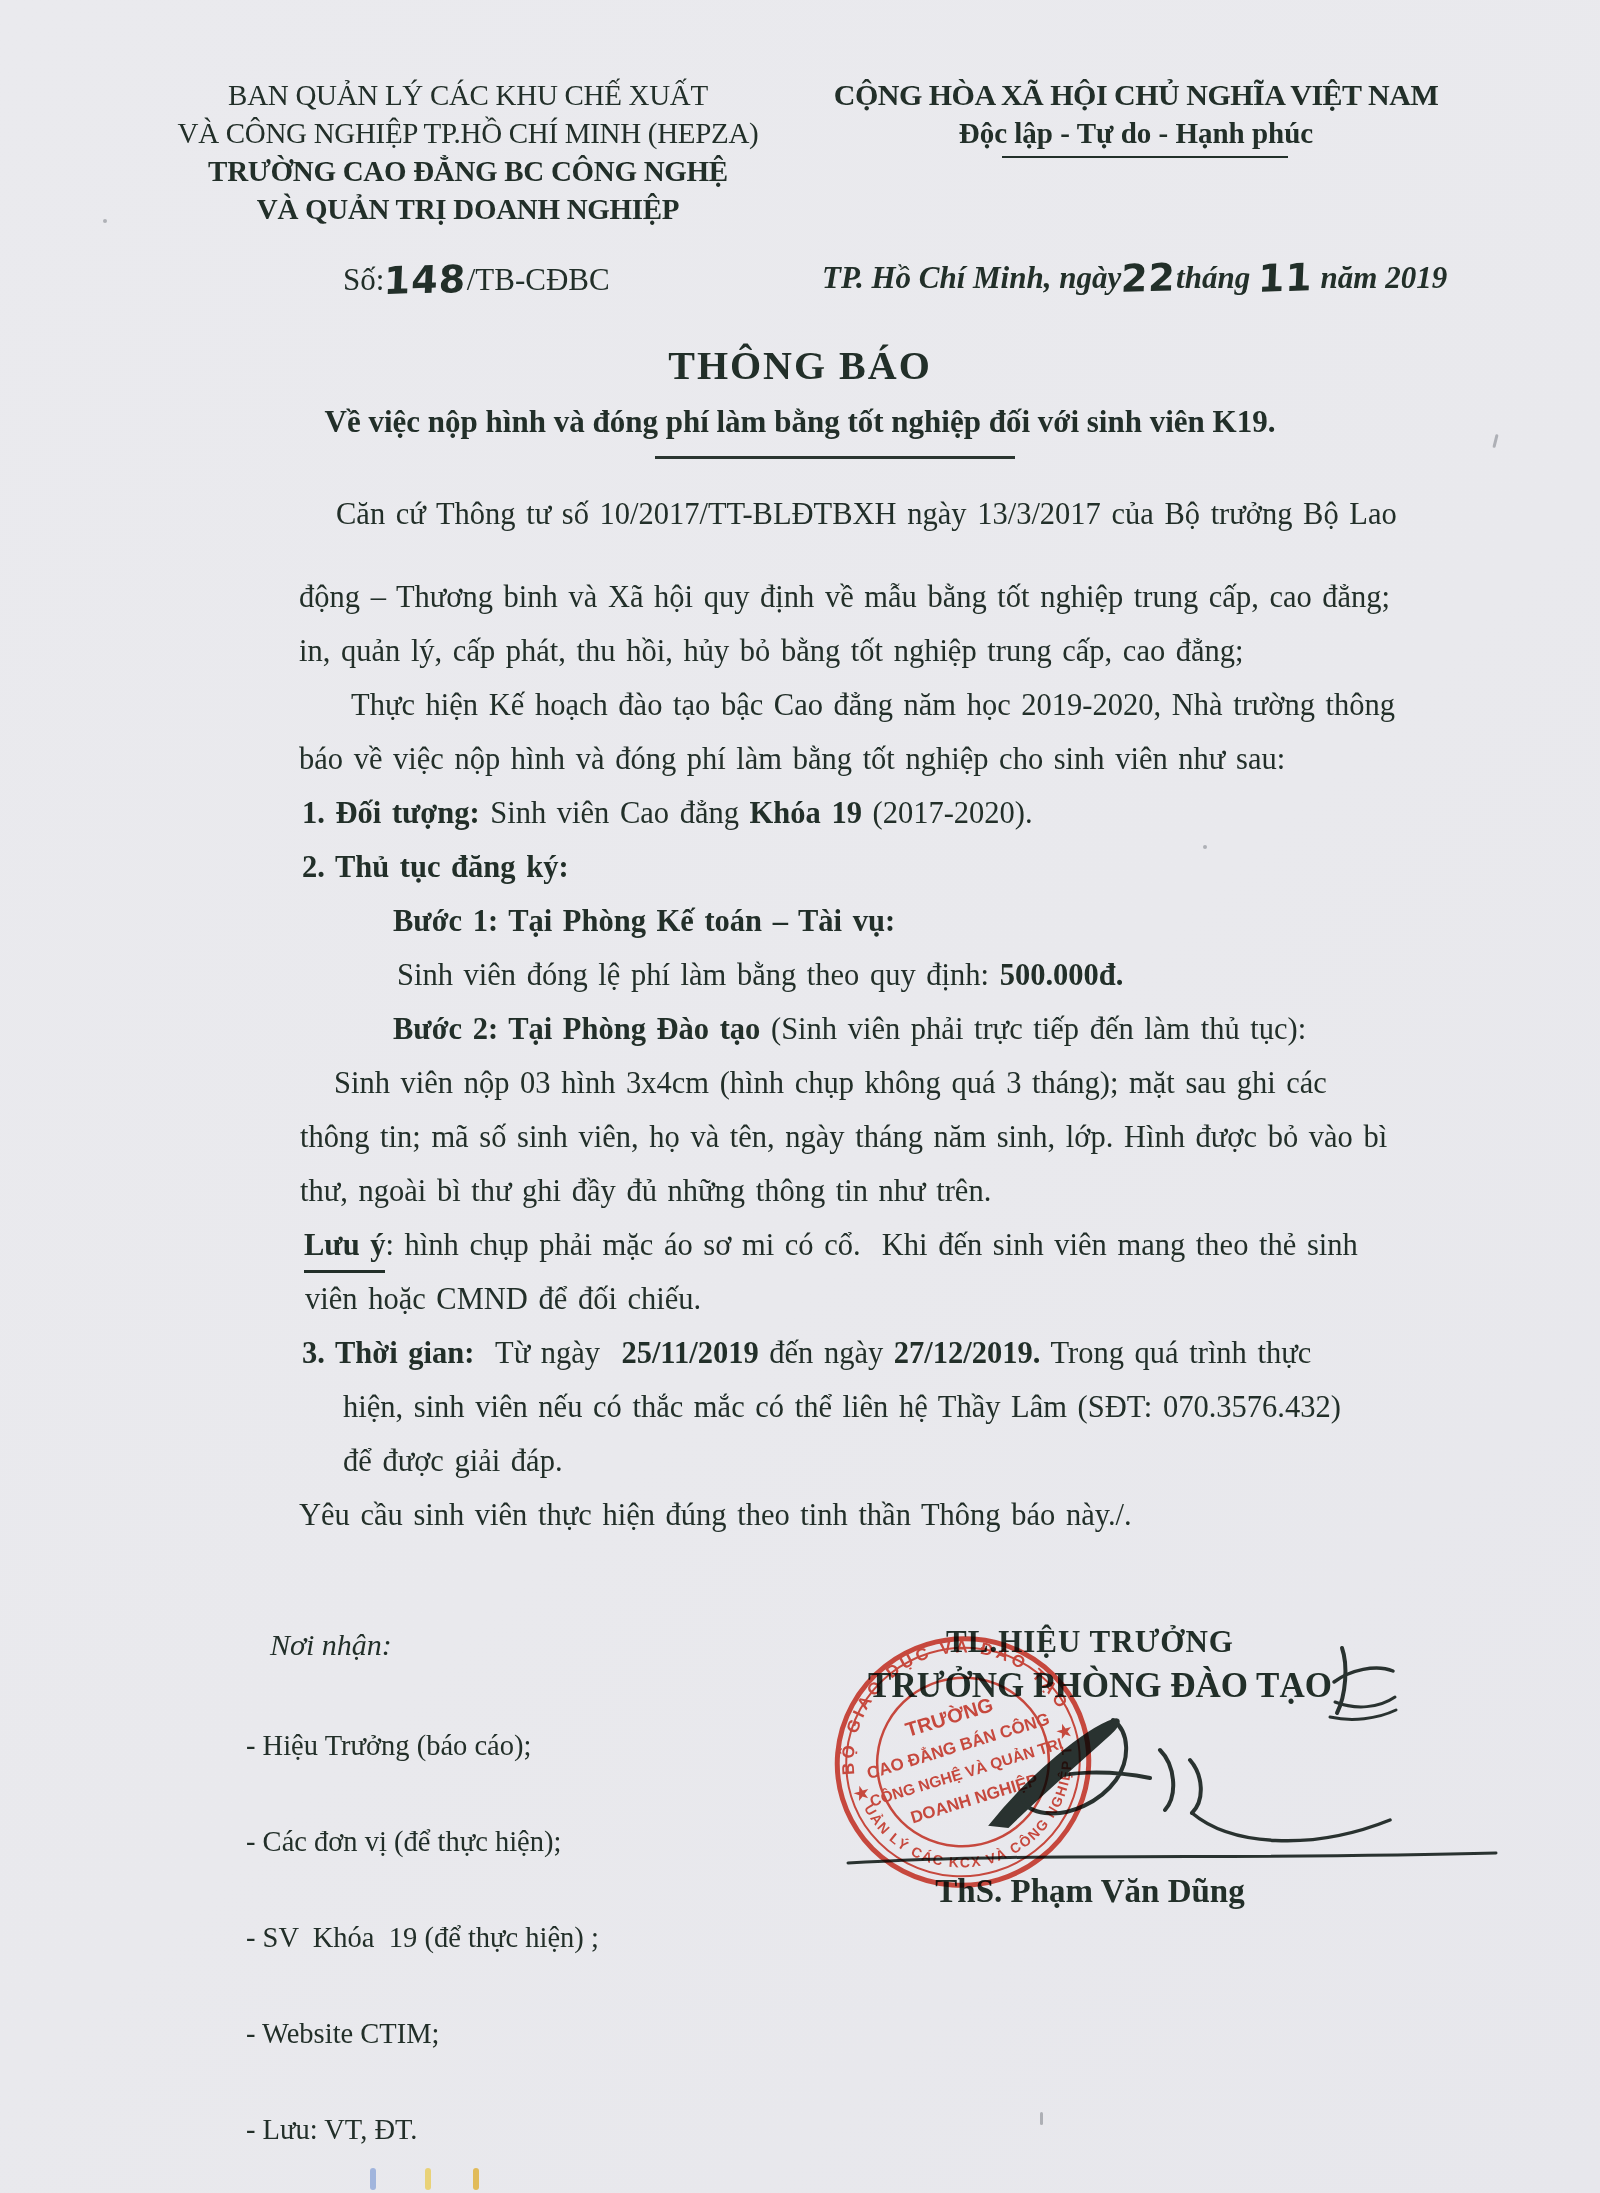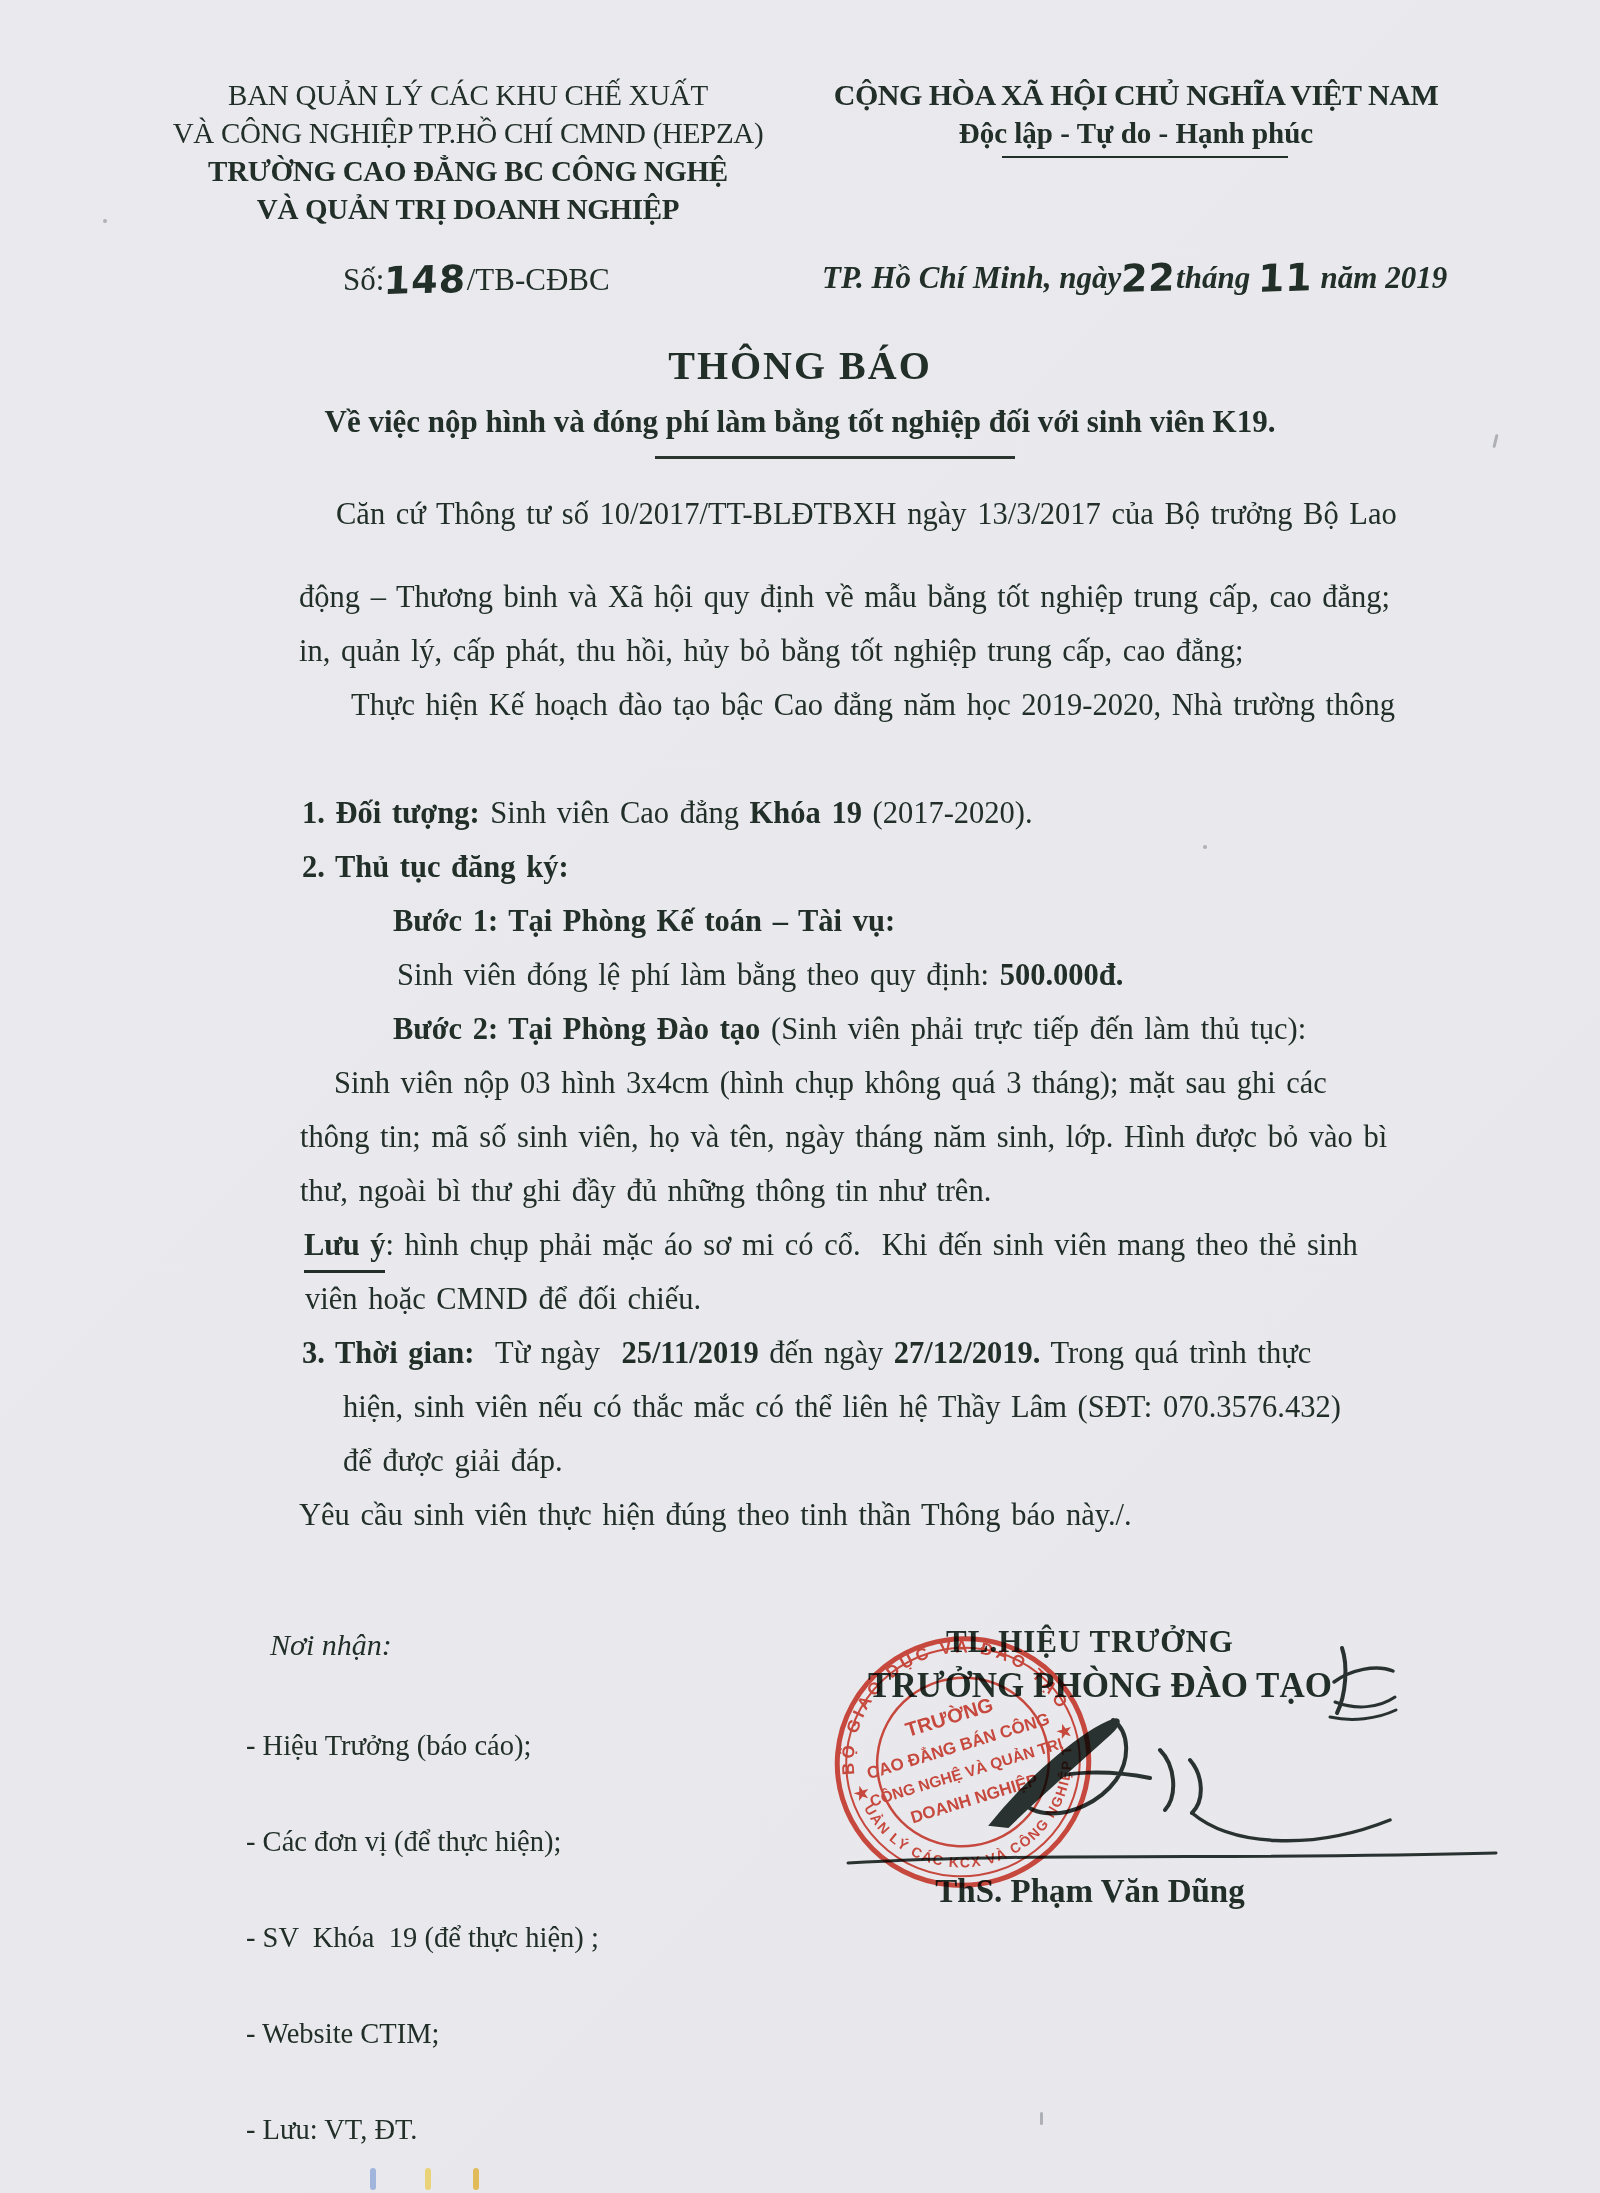--- a/index.html
+++ b/index.html
@@ -42,21 +42,21 @@
   .speck{position:absolute;background:#7d8289;border-radius:2px;opacity:.55;}
   .tick{position:absolute;width:6px;height:22px;border-radius:3px;opacity:.8;}
 </style>
 </head>
 <body>
 
 <div class="page">
 
   <div class="abs ctr hdr-left">
     <div>BAN QUẢN LÝ CÁC KHU CHẾ XUẤT</div>
-    <div>VÀ CÔNG NGHIỆP TP.HỒ CHÍ CMND (HEPZA)</div>
+    <div>VÀ CÔNG NGHIỆP TP.HỒ CHÍ MINH (HEPZA)</div>
     <div class="b">TRƯỜNG CAO ĐẲNG BC CÔNG NGHỆ</div>
     <div class="b">VÀ QUẢN TRỊ DOANH NGHIỆP</div>
   </div>
 
   <div class="abs ctr hdr-right">
     <div class="l1">CỘNG HÒA XÃ HỘI CHỦ NGHĨA VIỆT NAM</div>
     <div class="l2">Độc lập - Tự do - Hạnh phúc</div>
   </div>
   <div class="abs motto-rule"></div>
 
@@ -65,20 +65,21 @@
   <div class="abs date-line"><span>TP. Hồ Chí Minh, ngày</span><span class="hand num">22</span><span>tháng</span> <span class="hand num">11</span><span> năm 2019</span></div>
 
   <div class="abs ctr doc-title">THÔNG BÁO</div>
   <div class="abs ctr doc-subtitle">Về việc nộp hình và đóng phí làm bằng tốt nghiệp đối với sinh viên K19.</div>
   <div class="abs subtitle-rule"></div>
 
   <div class="bl" style="top:494px;left:336px"><span>Căn cứ Thông tư số 10/2017/TT-BLĐTBXH ngày 13/3/2017 của Bộ trưởng Bộ Lao</span></div>
   <div class="bl" style="top:577px;left:299px"><span>động – Thương binh và Xã hội quy định về mẫu bằng tốt nghiệp trung cấp, cao đẳng;</span></div>
   <div class="bl" style="top:631px;left:299px"><span>in, quản lý, cấp phát, thu hồi, hủy bỏ bằng tốt nghiệp trung cấp, cao đẳng;</span></div>
   <div class="bl" style="top:685px;left:351px"><span>Thực hiện Kế hoạch đào tạo bậc Cao đẳng năm học 2019-2020, Nhà trường thông</span></div>
+  <div class="bl" style="top:739px;left:299px"><span>báo về việc nộp hình và đóng phí làm bằng tốt nghiệp cho sinh viên như sau:</span></div>
   <div class="bl" style="top:793px;left:302px"><span class="b">1. Đối tượng:</span><span> Sinh viên Cao đẳng </span><span class="b">Khóa 19</span><span> (2017-2020).</span></div>
   <div class="bl" style="top:847px;left:302px"><span class="b">2. Thủ tục đăng ký:</span></div>
   <div class="bl" style="top:901px;left:393px"><span class="b">Bước 1: Tại Phòng Kế toán – Tài vụ:</span></div>
   <div class="bl" style="top:955px;left:397px"><span>Sinh viên đóng lệ phí làm bằng theo quy định: </span><span class="b">500.000đ.</span></div>
   <div class="bl" style="top:1009px;left:393px"><span class="b">Bước 2: Tại Phòng Đào tạo </span><span>(Sinh viên phải trực tiếp đến làm thủ tục):</span></div>
   <div class="bl" style="top:1063px;left:334px"><span>Sinh viên nộp 03 hình 3x4cm (hình chụp không quá 3 tháng); mặt sau ghi các</span></div>
   <div class="bl" style="top:1117px;left:300px"><span>thông tin; mã số sinh viên, họ và tên, ngày tháng năm sinh, lớp. Hình được bỏ vào bì</span></div>
   <div class="bl" style="top:1171px;left:300px"><span>thư, ngoài bì thư ghi đầy đủ những thông tin như trên.</span></div>
   <div class="bl" style="top:1225px;left:304px"><span class="b u">Lưu ý</span><span>: hình chụp phải mặc áo sơ mi có cổ.  Khi đến sinh viên mang theo thẻ sinh</span></div>
   <div class="bl" style="top:1279px;left:305px"><span>viên hoặc CMND để đối chiếu.</span></div>

